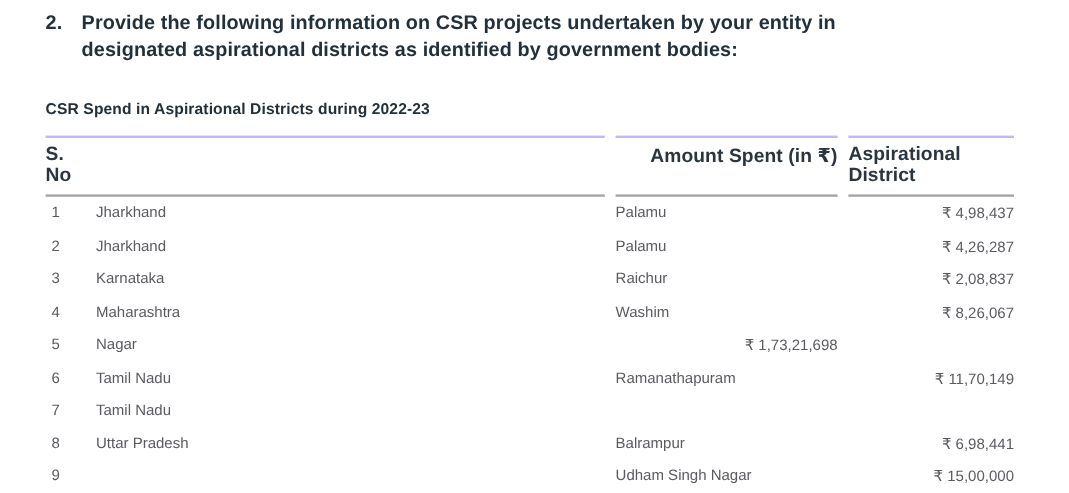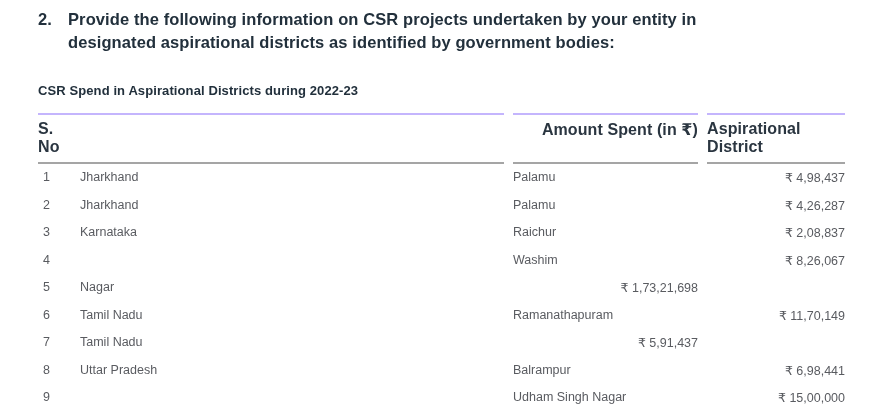--- a/index.html
+++ b/index.html
@@ -125,20 +125,21 @@
         <span class="sno-cell">3</span>
         <span class="state-cell">Karnataka</span>
       </div>
       <div class="td col-district">Raichur</div>
       <div class="td col-amount">₹ 2,08,837</div>
     </div>
 
     <div class="tr trow">
       <div class="td col-first">
         <span class="sno-cell">4</span>
+        <span class="state-cell">Maharashtra</span>
       </div>
       <div class="td col-district">Washim</div>
       <div class="td col-amount">₹ 8,26,067</div>
     </div>
 
     <div class="tr trow">
       <div class="td col-first">
         <span class="sno-cell">5</span>
         <span class="state-cell">Nagar</span>
       </div>
@@ -152,21 +153,20 @@
       </div>
       <div class="td col-district">Ramanathapuram</div>
       <div class="td col-amount">₹ 11,70,149</div>
     </div>
 
     <div class="tr trow">
       <div class="td col-first">
         <span class="sno-cell">7</span>
         <span class="state-cell">Tamil Nadu</span>
       </div>
-      <div class="td col-amount">₹ 5,91,437</div>
     </div>
 
     <div class="tr trow">
       <div class="td col-first">
         <span class="sno-cell">8</span>
         <span class="state-cell">Uttar Pradesh</span>
       </div>
       <div class="td col-district">Balrampur</div>
       <div class="td col-amount">₹ 6,98,441</div>
     </div>

